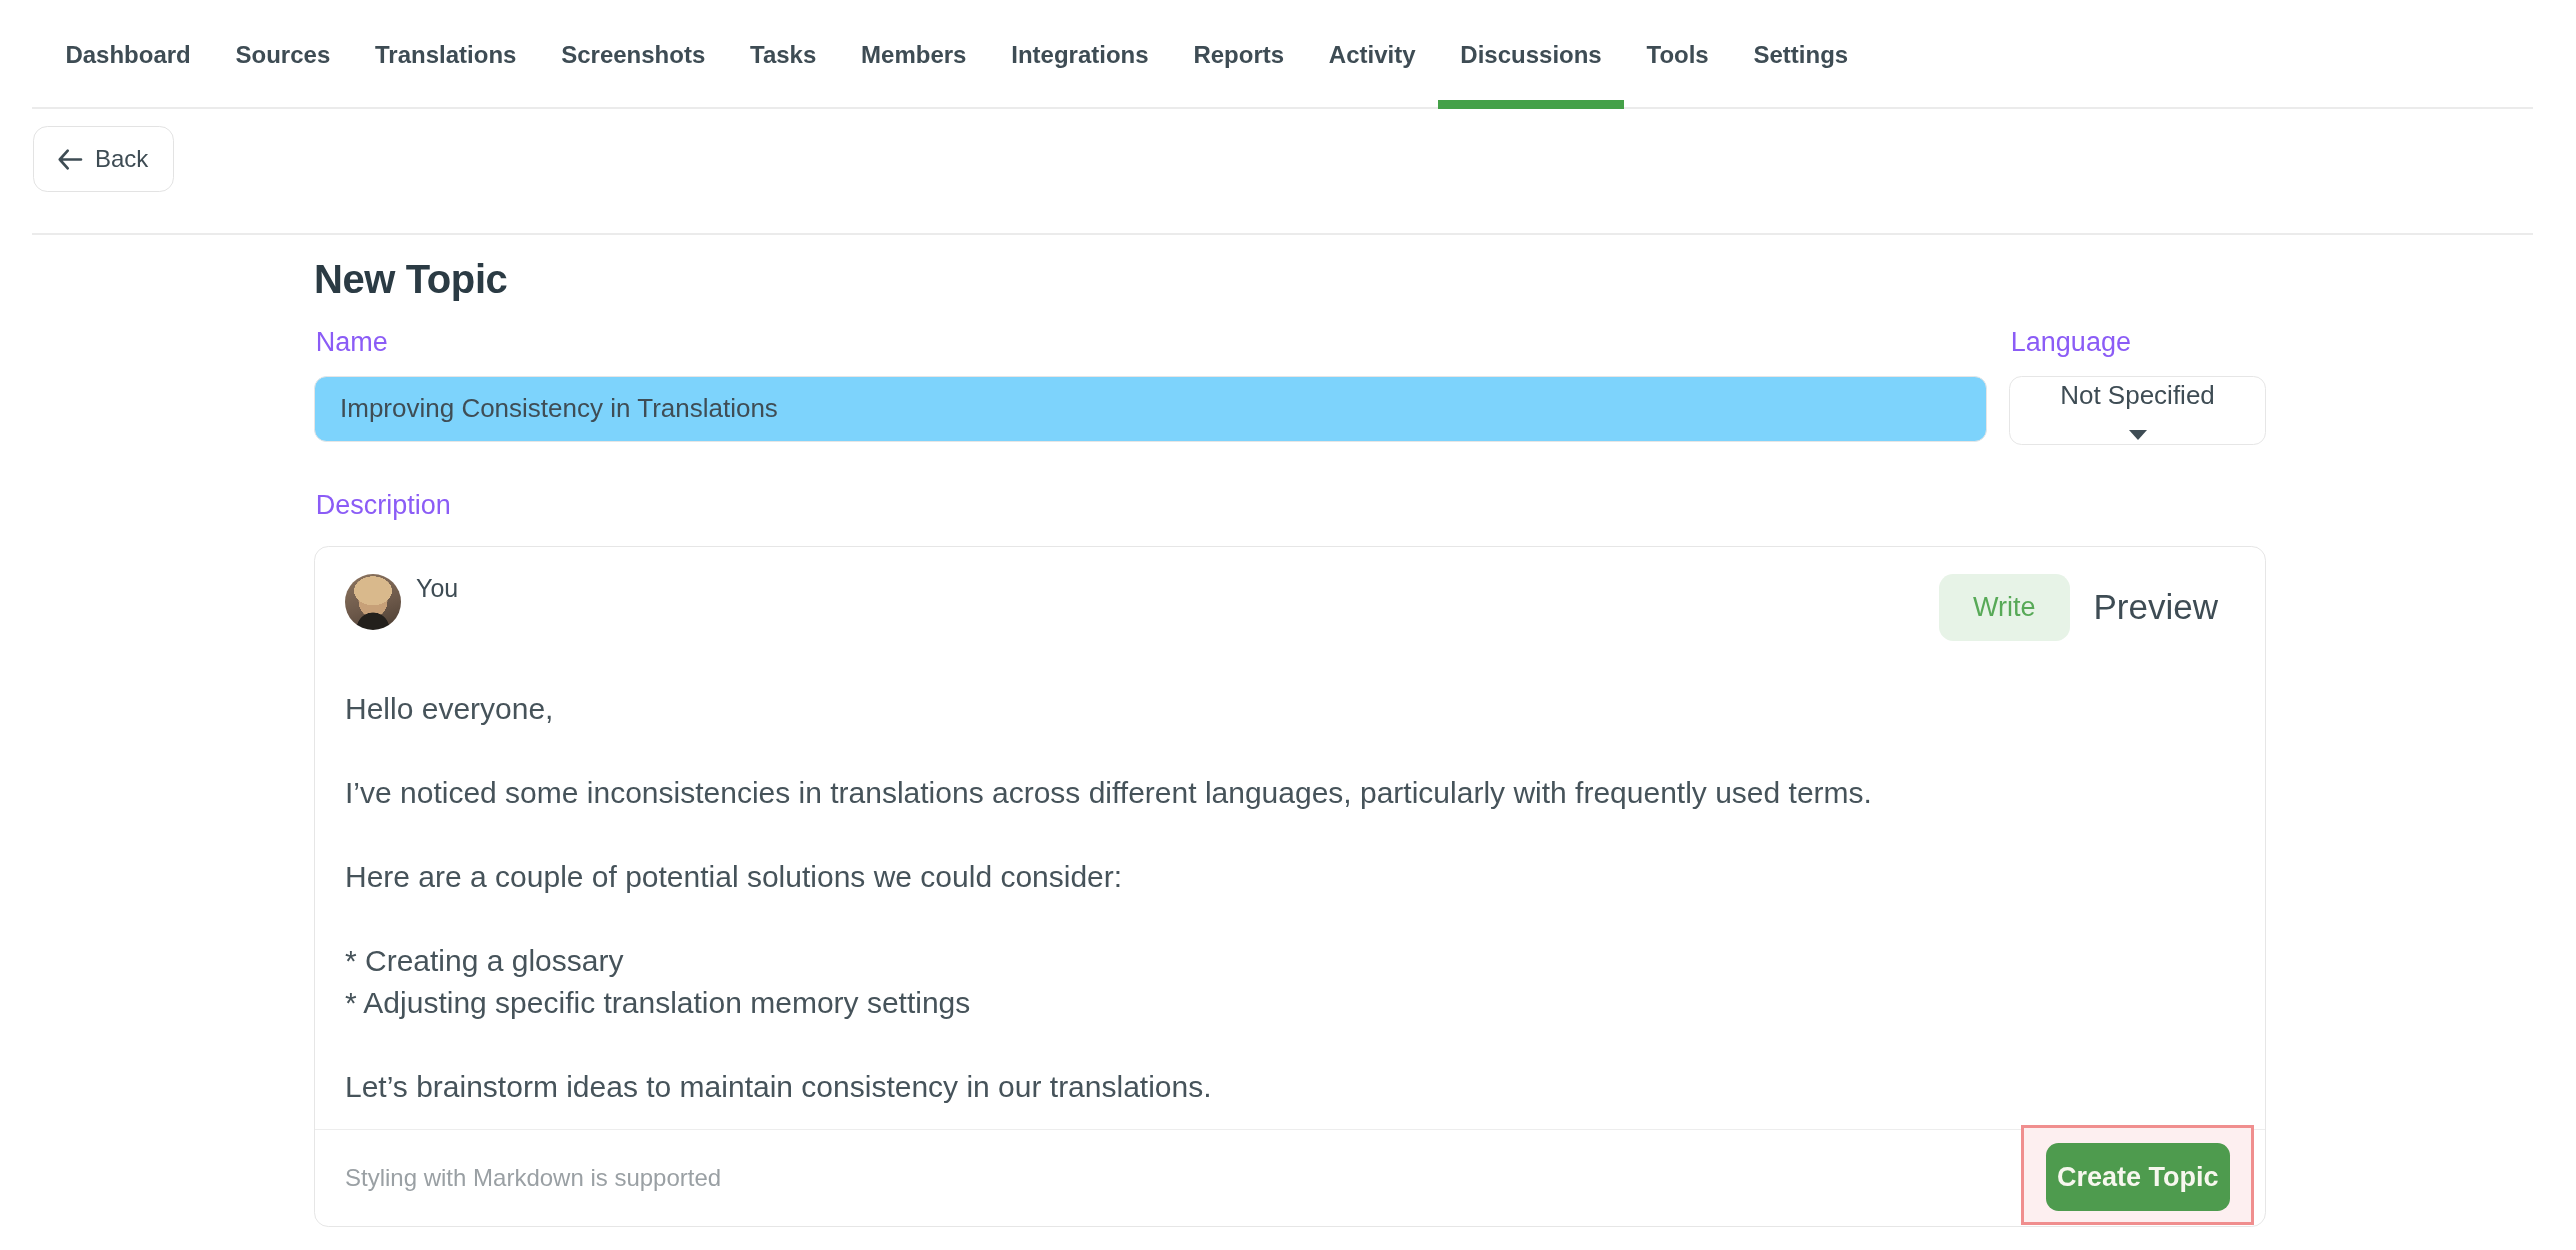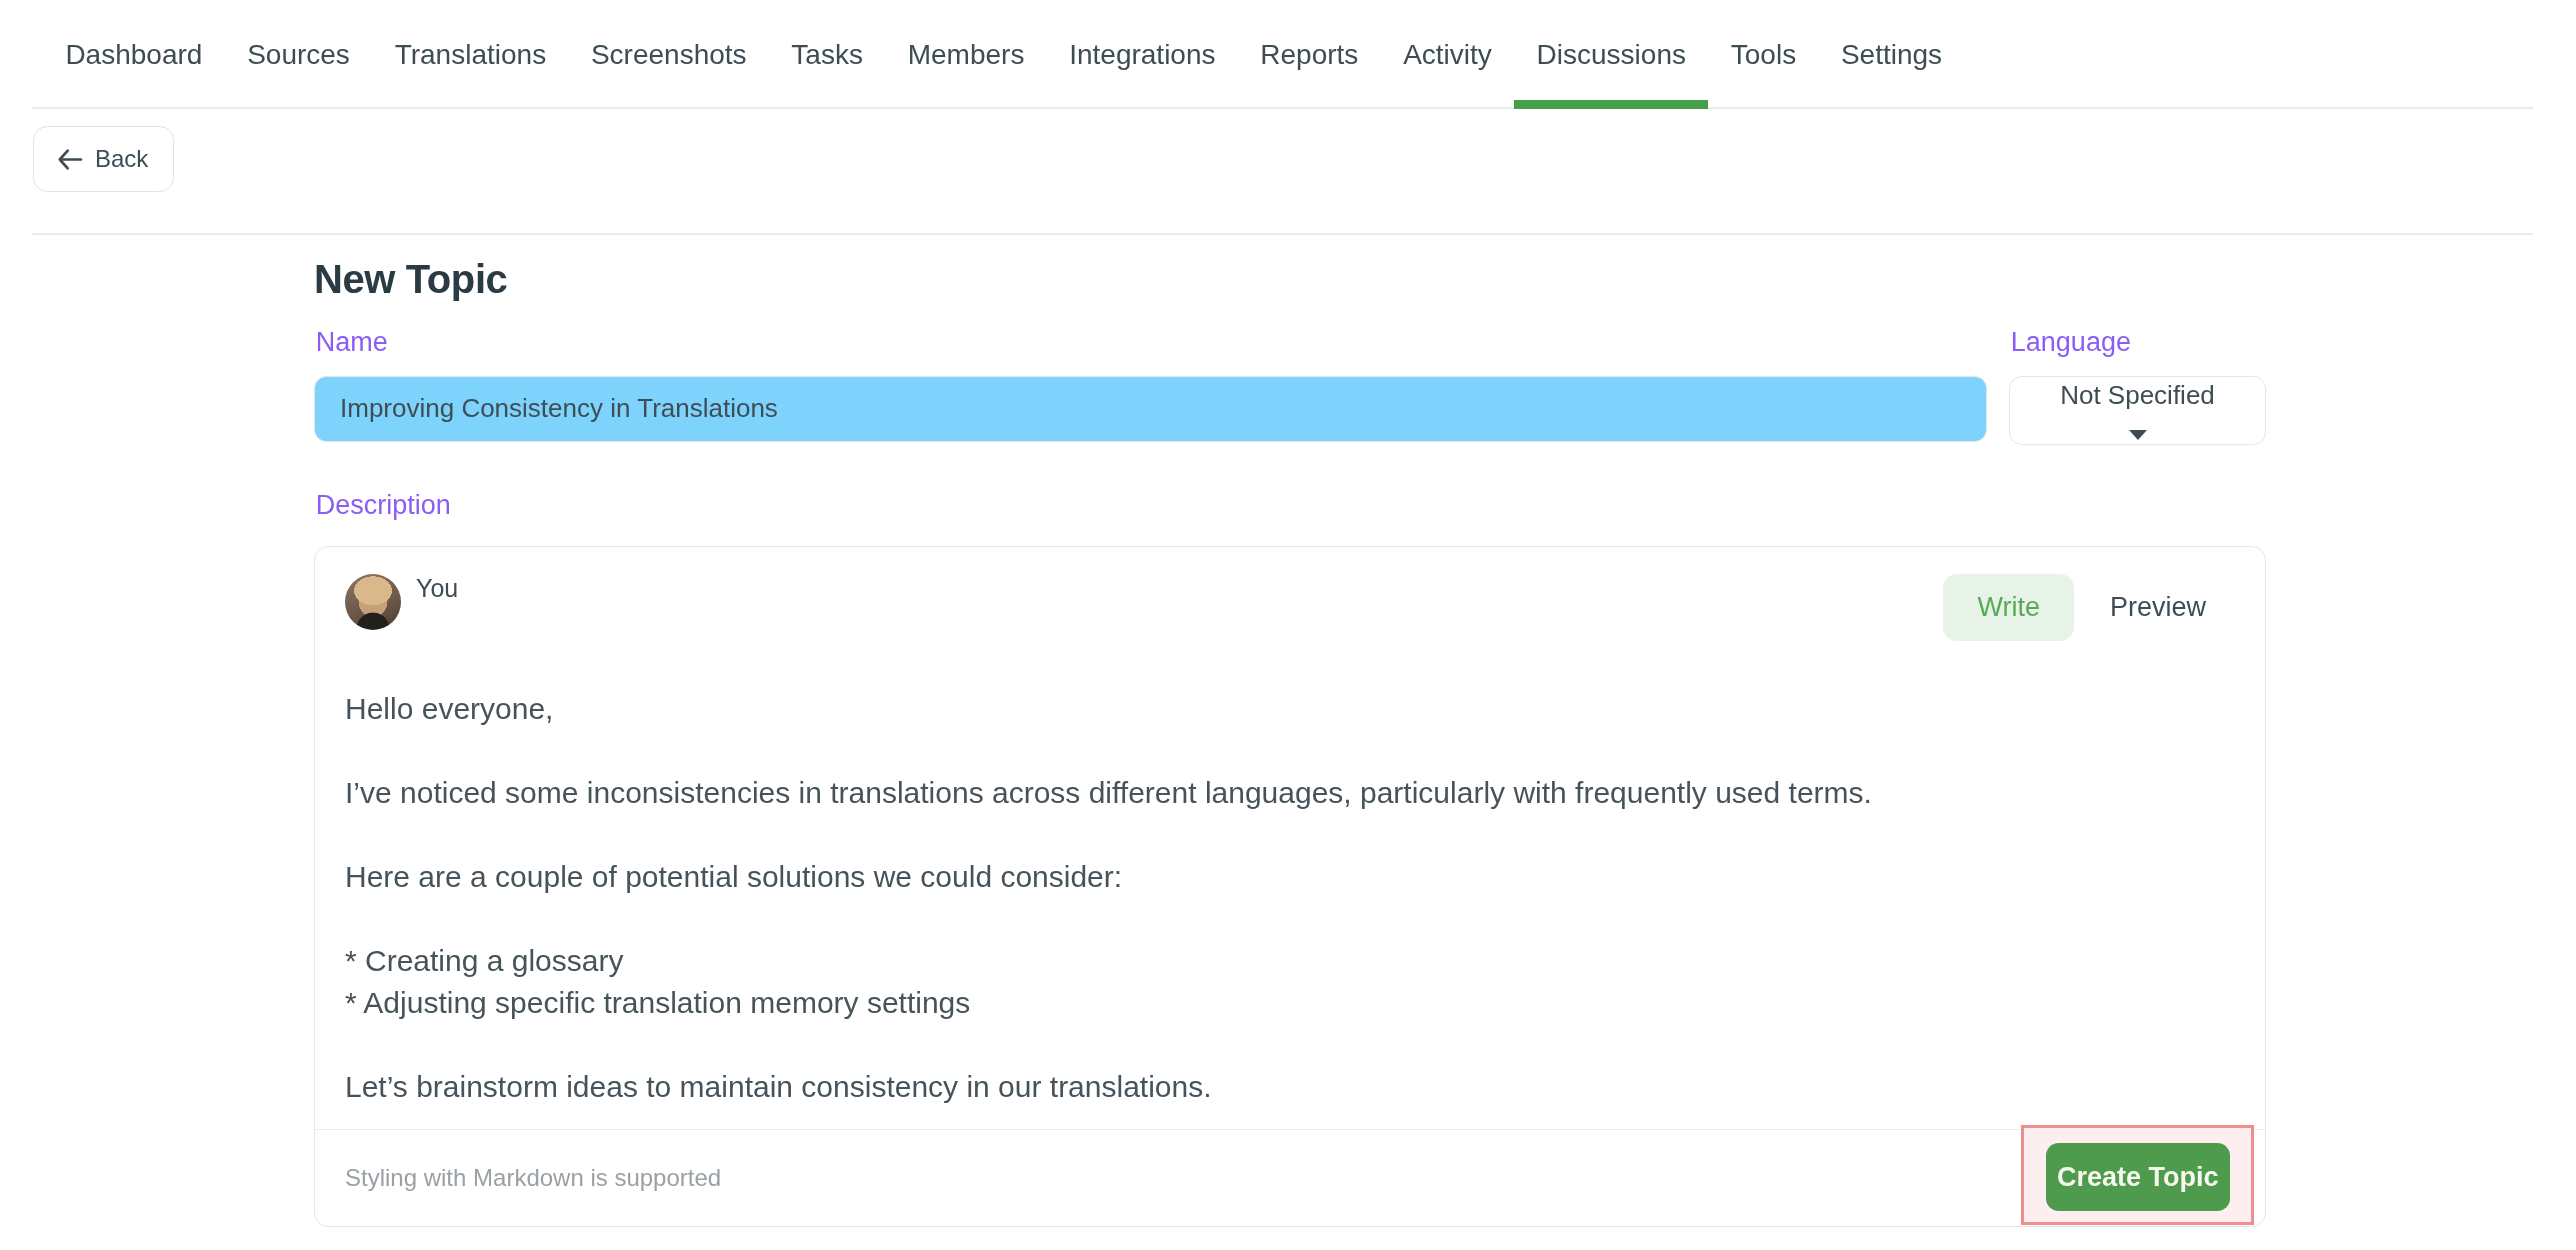--- a/index.html
+++ b/index.html
@@ -18,22 +18,22 @@
     content: "";
     position: absolute;
     left: 32px; right: 43px; bottom: 0;
     height: 1.8px;
     background: #ebebeb;
   }
   .nav-tab {
     display: flex;
     align-items: center;
     padding: 0 22.4px;
-    font-size: 28px;
-    font-weight: 400;
+    font-size: 24px;
+    font-weight: 700;
     color: #3e4c54;
     position: relative;
     cursor: pointer;
     white-space: nowrap;
   }
   .nav-tab.active::after {
     content: "";
     position: absolute;
     left: 0; right: 0; bottom: 0;
     height: 9px;
@@ -166,26 +166,26 @@
     background: #e7f3e7;
     color: #57a957;
     font-family: "Liberation Sans", sans-serif;
     font-size: 27px;
     display: flex;
     align-items: center;
     cursor: pointer;
   }
   .preview-tab {
     height: 67px;
-    padding: 0 36px;
+    padding: 0 24px;
     border: none;
     background: transparent;
     color: #3e4c54;
     font-family: "Liberation Sans", sans-serif;
-    font-size: 27px;
+    font-size: 35px;
     display: flex;
     align-items: center;
     cursor: pointer;
   }
   .editor-body {
     padding: 47px 30px 0 30px;
     font-size: 30px;
     line-height: 42px;
     color: #46535a;
     min-height: 404px;

